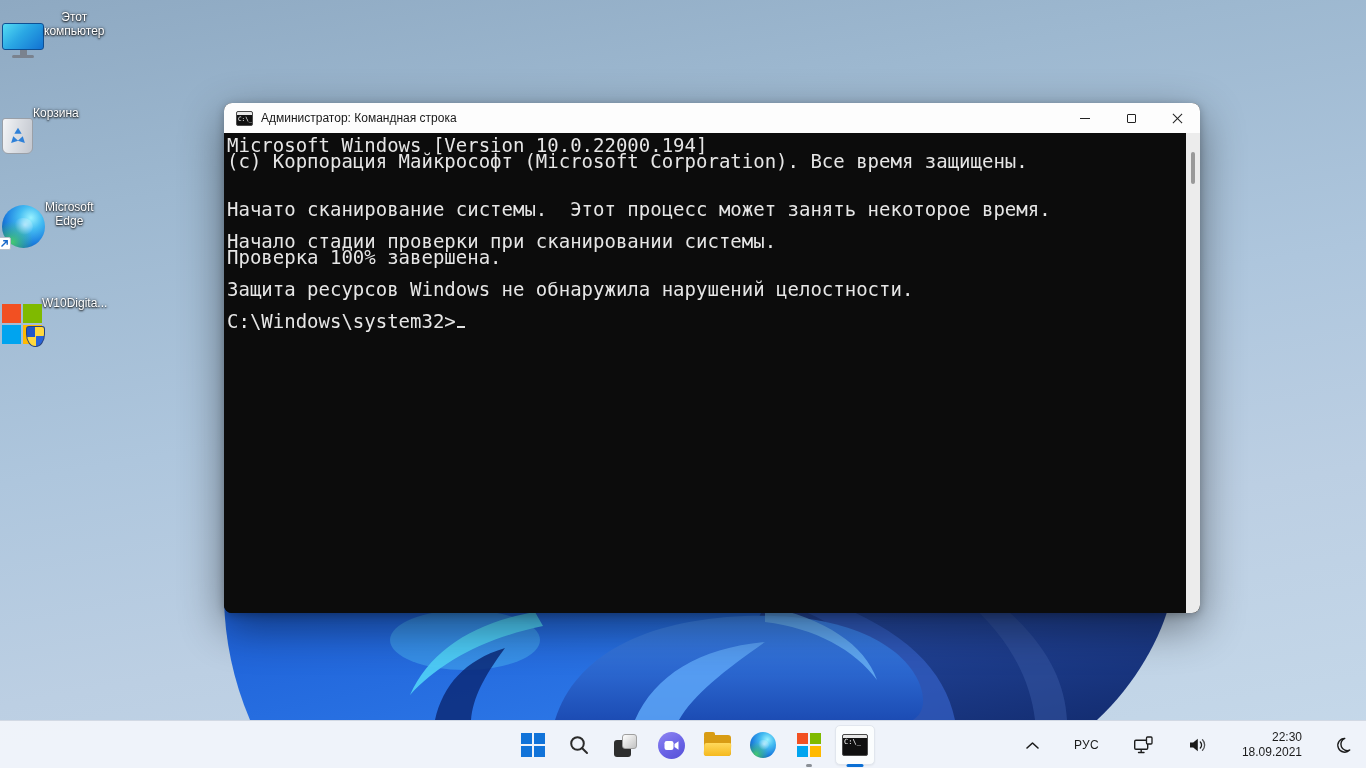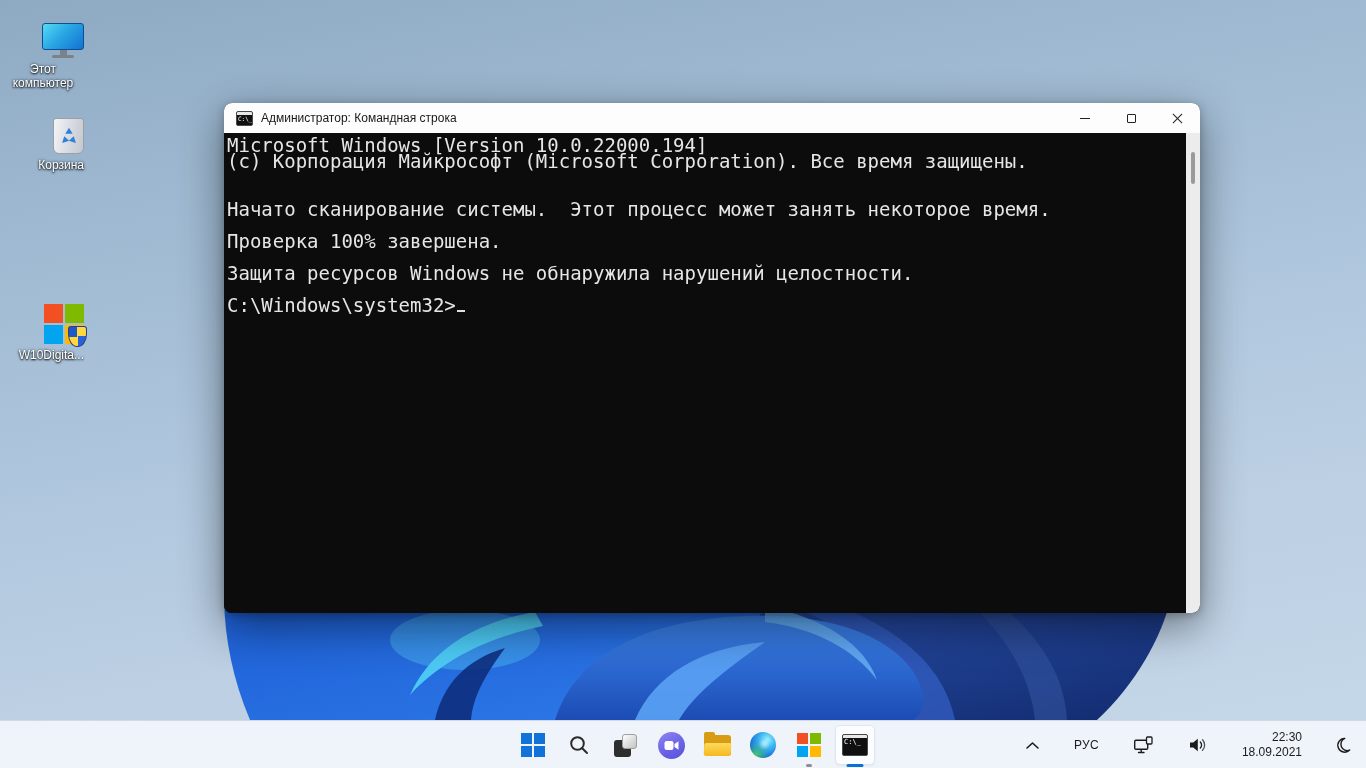--- a/index.html
+++ b/index.html
@@ -7,21 +7,21 @@
 
   
   .desktop {
     position:relative; width:1366px; height:768px;
     background:linear-gradient(170deg,#8ea9c2 0%,#9db8d0 22%,#aec6dd 48%,#bc LFcfe3 70%,#c6d9ea 100%);
     background:linear-gradient(170deg,#8ea9c2 0%,#9db8d0 22%,#aec6dd 48%,#bccfe3 70%,#c6d9ea 100%);
   }
   .bloom { position:absolute; left:205px; top:600px; width:975px; height:120px; z-index:1; }
 
   
-  .desk-icon { position:absolute; left:2px; width:82px; z-index:2; display:flex; flex-direction:column; align-items:flex-end; cursor:default; }
+  .desk-icon { position:absolute; left:2px; width:82px; z-index:2; display:flex; align-items:flex-start; cursor:default; }
   .di-art { height:48px; display:flex; align-items:flex-end; justify-content:center; margin-bottom:4px; }
   .di-label { font-size:12px; line-height:14px; color:#fff; text-align:center;
       text-shadow:0 1px 2px rgba(0,0,0,.95), 0 0 3px rgba(0,0,0,.75); max-width:82px; word-wrap:break-word; }
 
   .pc-wrap { display:flex; flex-direction:column; align-items:center; }
   .pc-screen { width:42px; height:27px; border-radius:3px;
       background:linear-gradient(135deg,#55dcf4 0%,#2aa7e4 45%,#1272d2 100%);
       border:1px solid #0e4f93; }
   .pc-stand { width:7px; height:5px; background:#7a828e; }
   .pc-base { width:22px; height:3px; background:#7a828e; border-radius:2px; }
@@ -164,20 +164,32 @@
           <path d="M12 3 L16 9.5 L8 9.5 Z"></path>
           <path d="M4.5 19.5 L6.8 12.4 L12.2 17.2 Z"></path>
           <path d="M19.5 19.5 L11.8 17.2 L17.2 12.4 Z"></path>
         </g>
       </svg>
     </div>
       </div>
     <div class="di-label">Корзина</div>
   </div>
 
+  <div class="desk-icon" style="top:200px">
+    <div class="di-art">
+        <div class="edge-ball">
+      <div class="shortcut-badge">
+        <svg viewBox="0 0 9 9" width="9" height="9">
+              <path d="M1.5 7.5 L7 2 M3.2 1.8 L7.2 1.8 L7.2 5.8" fill="none" stroke="#1466c8" stroke-width="1.4"></path>
+            </svg>
+      </div>
+    </div>
+      </div>
+    <div class="di-label">Microsoft Edge</div>
+  </div>
 
   <div class="desk-icon" style="top:296px">
     <div class="di-art">
         <div class="msgrid">
       <span class="q1"></span>
           <span class="q2"></span>
           <span class="q3"></span>
           <span class="q4"></span>
       <div class="uac-shield"></div>
     </div>
@@ -204,20 +216,21 @@
         </div>
     </div>
     <div class="console">
       <div class="console-text">
         <div class="cline">Microsoft Windows [Version 10.0.22000.194]</div>
         <div class="cline">(c) Корпорация Майкрософт (Microsoft Corporation). Все время защищены.</div>
         <div class="cline"></div>
         <div class="cline"></div>
         <div class="cline">Начато сканирование системы.  Этот процесс может занять некоторое время.</div>
         <div class="cline"></div>
+        <div class="cline">Начало стадии проверки при сканировании системы.</div>
         <div class="cline">Проверка 100% завершена.</div>
         <div class="cline"></div>
         <div class="cline">Защита ресурсов Windows не обнаружила нарушений целостности.</div>
         <div class="cline"></div>
         <div class="cline"><span>C:\Windows\system32&gt;</span><span class="cursor"></span></div>
       </div>
       <div class="scrollbar">
         <div class="scroll-thumb"></div>
       </div>
     </div>

